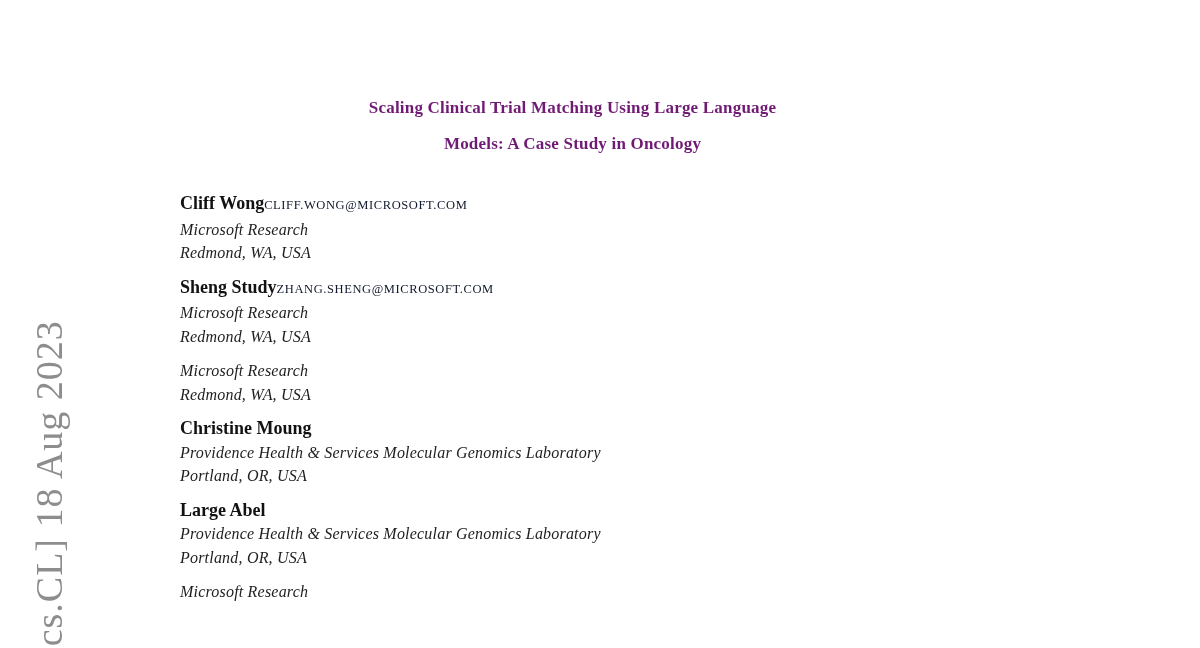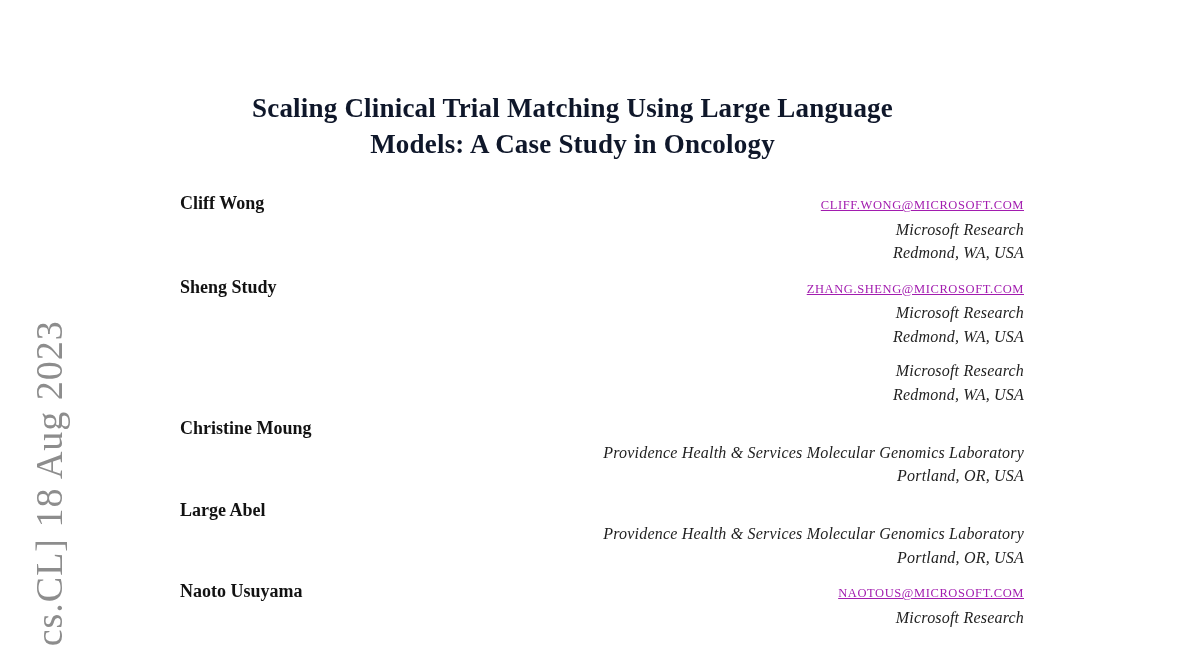--- a/index.html
+++ b/index.html
@@ -29,60 +29,57 @@
   }
 
   
   .title {
     position: absolute;
     top: 90px;
     left: 120px;
     width: 905px;
     text-align: center;
     font-weight: bold;
-    font-size: 27px;
+    font-size: 17px;
     line-height: 36px;
-    color: #0f172a;
+    color: #701a75;
     letter-spacing: 0.2px;
   }
 
   
   .authors {
     position: absolute;
     top: 192px;
     left: 180px;
     width: 844px;
   }
   .author-block { margin-bottom: 11px; }
   .author-row {
     display: flex;
-    justify-content: space-between;
+    justify-content: flex-start;
     align-items: baseline;
     line-height: 23.5px;
-    gap: 26px;
   }
   .author-name {
     font-weight: bold;
     font-size: 18px;
     color: #121212;
   }
   .author-email {
     font-size: 12.5px;
     letter-spacing: 0.6px;
-    color: #a21caf;
+    color: #0f172a;
     text-transform: uppercase;
-    text-decoration: underline;
   }
   .author-affil, .author-addr {
     font-style: italic;
     font-size: 16px;
     line-height: 23.5px;
     color: #1e1e1e;
     letter-spacing: 0.2px;
-    text-align: right;
   }
 </style>
 </head>
 <body>
 
 <div class="page">
 
   <div class="watermark">[cs.CL] 18 Aug 2023</div>
 
   <div class="title">
@@ -125,22 +122,18 @@
 
     <div class="author-block">
       <div class="author-row">
         <span class="author-name">Large Abel</span>
       </div>
       <div class="author-affil">Providence Health &amp; Services Molecular Genomics Laboratory</div>
       <div class="author-addr">Portland, OR, USA</div>
     </div>
 
     <div class="author-block">
-      <div class="author-row">
-        <span class="author-name">Naoto Usuyama</span>
-        <span class="author-email">NAOTOUS@MICROSOFT.COM</span>
-      </div>
       <div class="author-affil">Microsoft Research</div>
       <div class="author-addr"></div>
     </div>
 
   </div>
 </div>
 
 </body></html>

